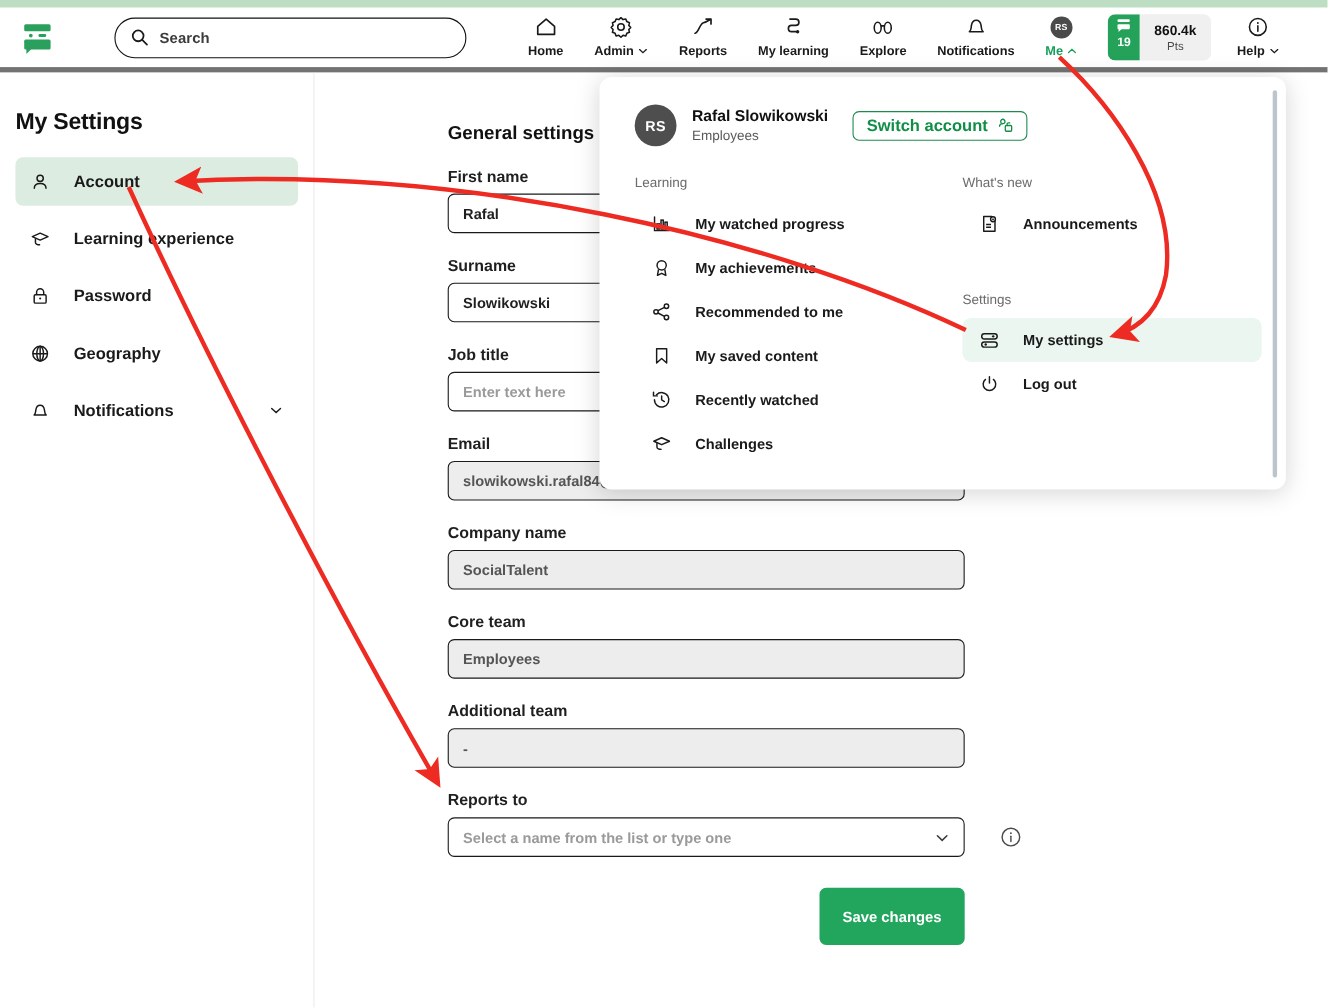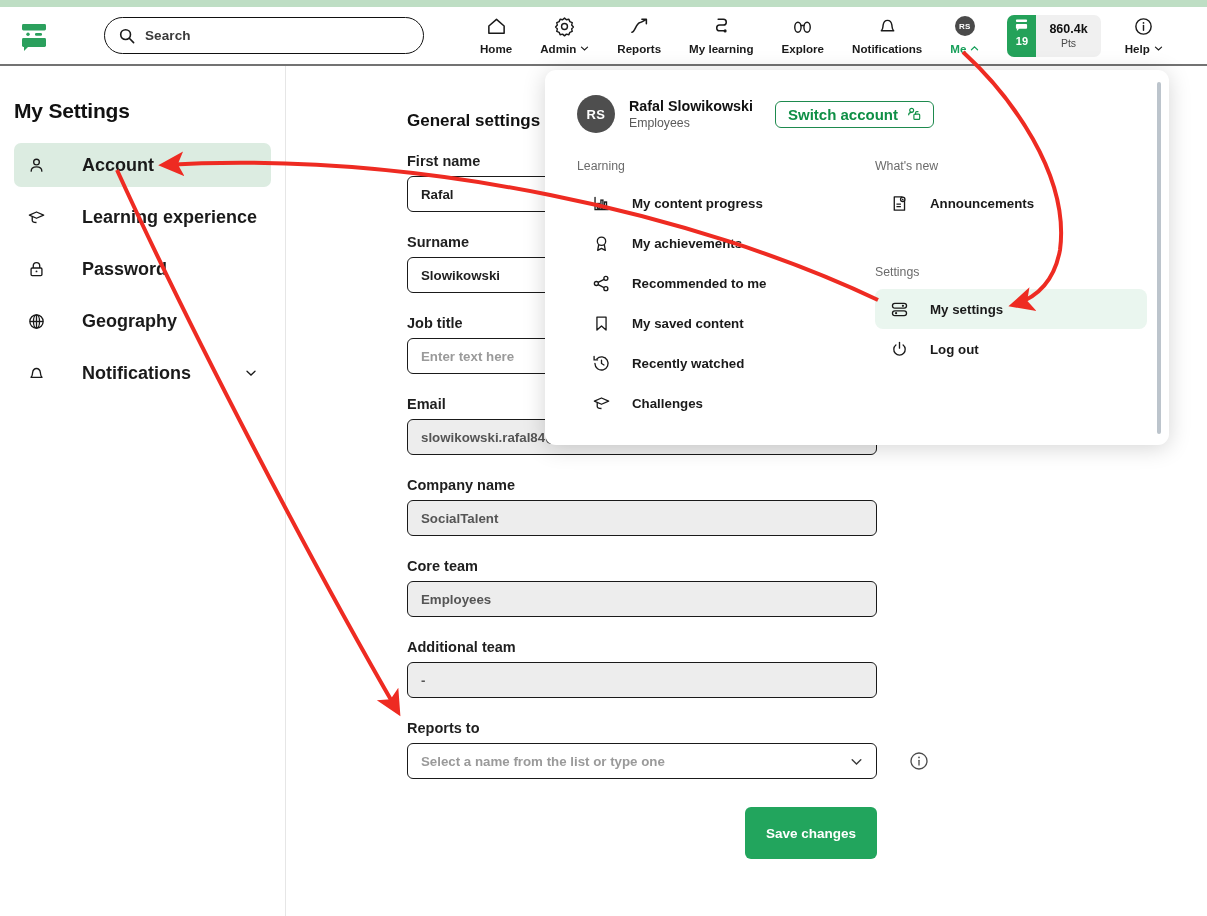--- a/index.html
+++ b/index.html
@@ -15,21 +15,21 @@
   
   .top-strip {
     position: absolute; left:0; top:0; width:1207px; height:7px;
     background: #bedec4;
   }
 
   
   .header {
     position: absolute; left:0; top:7px; width:1207px; height:59px;
     background:#fff; display:flex; align-items:center;
-    border-bottom:2px solid #737373;
+    border-bottom:5px solid #737373;
   }
   .logo { margin-left:18px; width:34px; height:34px; position:relative; flex:none; }
   .logo svg { display:block; }
 
   .search-box {
     margin-left:52px; width:320px; height:37px;
     border:1.6px solid #111; border-radius:19px;
     display:flex; align-items:center; padding:0 14px; flex:none;
   }
   .search-box .s-ico { width:16px; height:16px; flex:none; }
@@ -84,21 +84,21 @@
     margin:33px 0 0 14px; font-size:21px; font-weight:700; color:#111;
     letter-spacing:-.2px;
   }
   .sb-list { margin-top:20px; }
   .sb-item {
     display:flex; align-items:center; height:44px; margin:4px 14px;
     padding:0 12px; border-radius:7px; cursor:pointer; position:relative;
   }
   .sb-item.active { background:#dcece1; }
   .sb-item .sb-ico { width:20px; height:20px; flex:none; display:flex; align-items:center; justify-content:center; }
-  .sb-item .sb-lbl { margin-left:36px; font-size:18px; font-weight:700; color:#1a1a1a; }
+  .sb-item .sb-lbl { margin-left:21px; font-size:15px; font-weight:700; color:#1a1a1a; }
   .sb-item .sb-chev { position:absolute; right:14px; width:12px; height:12px; }
   .sb-item:nth-child(n+2) { margin-top:8px; }
 
   
   .main { position:absolute; left:286px; top:66px; width:921px; height:850px; background:#fff; }
   .form-wrap { position:absolute; left:121px; top:45px; width:470px; }
   .form-title { font-size:17px; font-weight:700; color:#111; }
   .fld { margin-top:22px; }
   .fld-label { font-size:14.5px; font-weight:700; color:#1f1f1f; margin-bottom:7px; }
   .fld-input {
@@ -457,21 +457,21 @@
 
         <div class="mp-item">
           <span class="mi-ico">
             <svg width="19" height="19" viewBox="0 0 20 20" fill="none" stroke="#1a1a1a" stroke-width="1.4" stroke-linecap="round">
               <path d="M3.2 3.5 V16.5 H17"></path>
                 <rect x="5.6" y="10" width="2.1" height="5"></rect>
                 <rect x="9.4" y="6.4" width="2.1" height="8.6"></rect>
                 <rect x="13.2" y="8.4" width="2.1" height="6.6"></rect>
             </svg>
           </span>
-          <span class="mi-lbl">My content progress</span>
+          <span class="mi-lbl">My watched progress</span>
         </div>
 
         <div class="mp-item">
           <span class="mi-ico">
             <svg width="19" height="19" viewBox="0 0 20 20" fill="none" stroke="#1a1a1a" stroke-width="1.4" stroke-linejoin="round">
               <circle cx="10" cy="7.6" r="4.4"></circle>
                 <path d="M7 11.5 L6 17.2 L10 15.2 L14 17.2 L13 11.5"></path>
             </svg>
           </span>
           <span class="mi-lbl">My achievements</span>

